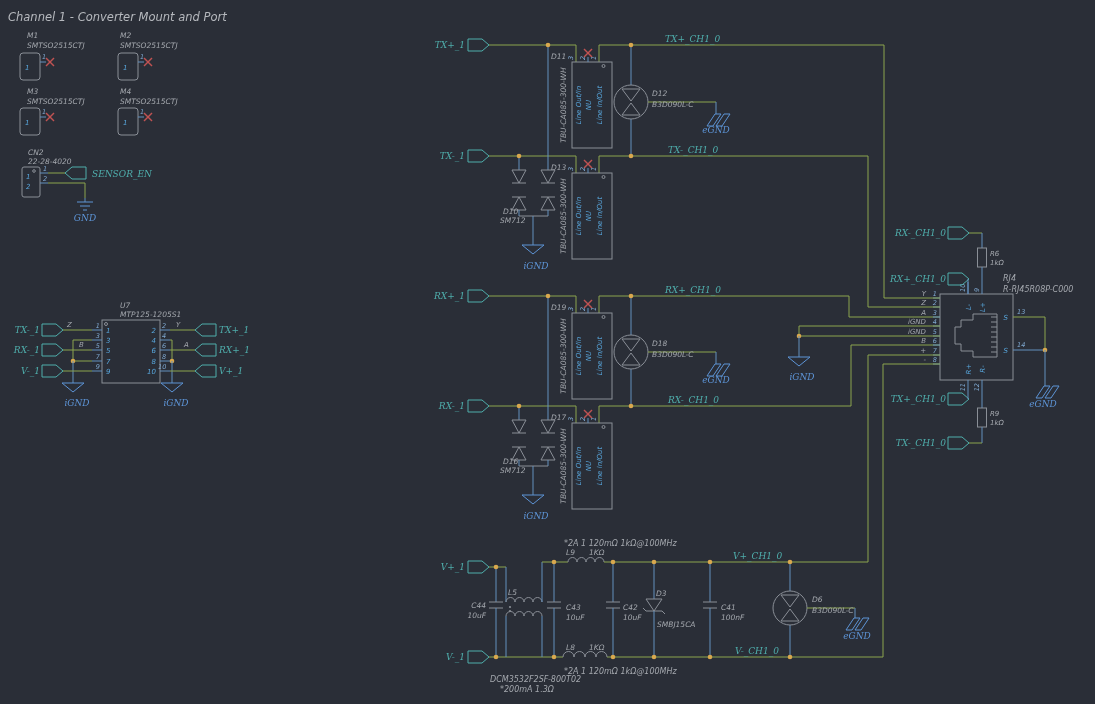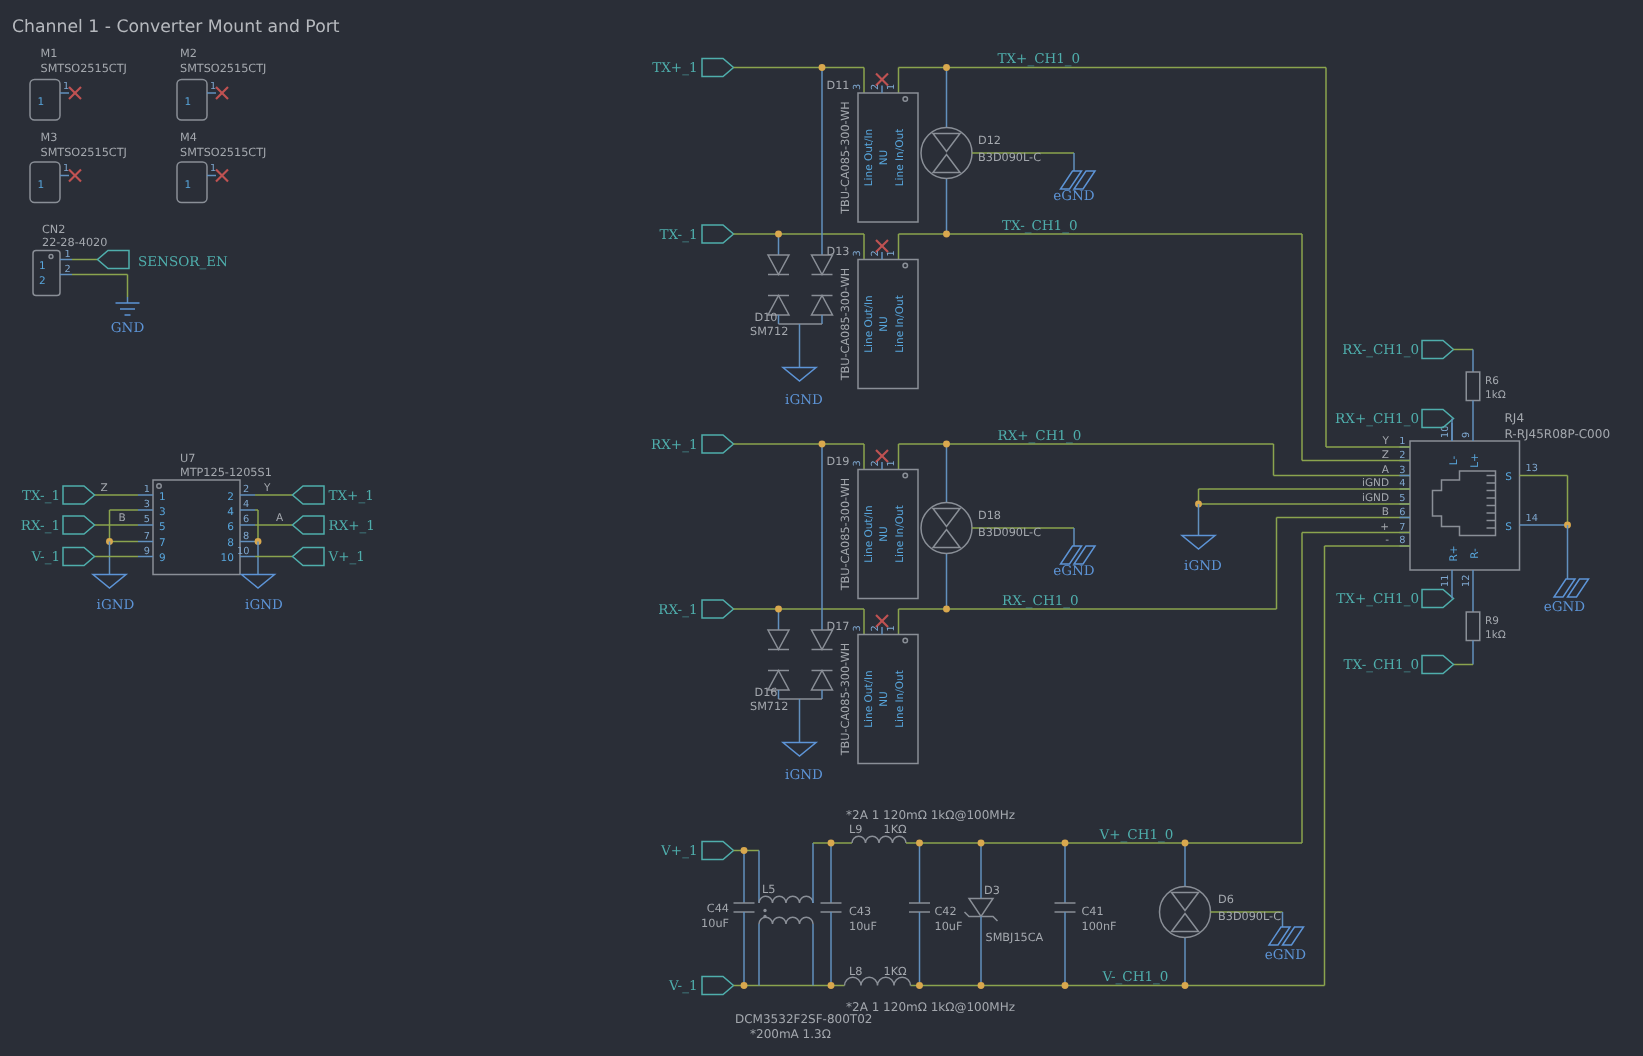--- a/index.html
+++ b/index.html
@@ -1,16 +1,16 @@
 <!DOCTYPE html>
 <html><head>
 <meta charset="utf-8">
 <style>
   html,body{margin:0;padding:0;background:#2a2e37;}
-  .canvas{width:1095px;height:704px;position:relative;background:#2a2e37;overflow:hidden;}
+  .canvas{width:1095px;height:704px;position:relative;background:#2a2e37;overflow:hidden;font-style:italic;}
   svg text{font-family:"DejaVu Sans",sans-serif;}
   .ser{font-family:"DejaVu Serif",serif;}
   .t65{font-size:6.5px;} .t7{font-size:7px;} .t75{font-size:7.5px;} .t8{font-size:8px;} .t9{font-size:9px;} .t11{font-size:11.5px;}
   .cy{fill:#4FAEAC;} .gy{fill:#A4A8AE;} .bl{fill:#58A6DC;} .pn{fill:#7FA8D0;} .gnd{fill:#5D94D6;} .ttl{fill:#B6B9BE;}
   .wg,.wb,.sym,.lbl,.gsym,.nx{fill:none;stroke-width:1;}
   .wg{stroke:#8BA44E;} .wb{stroke:#6290BE;} .sym{stroke:#8A8F97;} .lbl{stroke:#4FAEAC;} .gsym{stroke:#5D94D6;}
   .nx{stroke:#C05252;stroke-width:1.4;}
   .j{fill:#D9A84E;stroke:none;}
   .dotfill{fill:#8A8F97;stroke:none;}
 </style>

